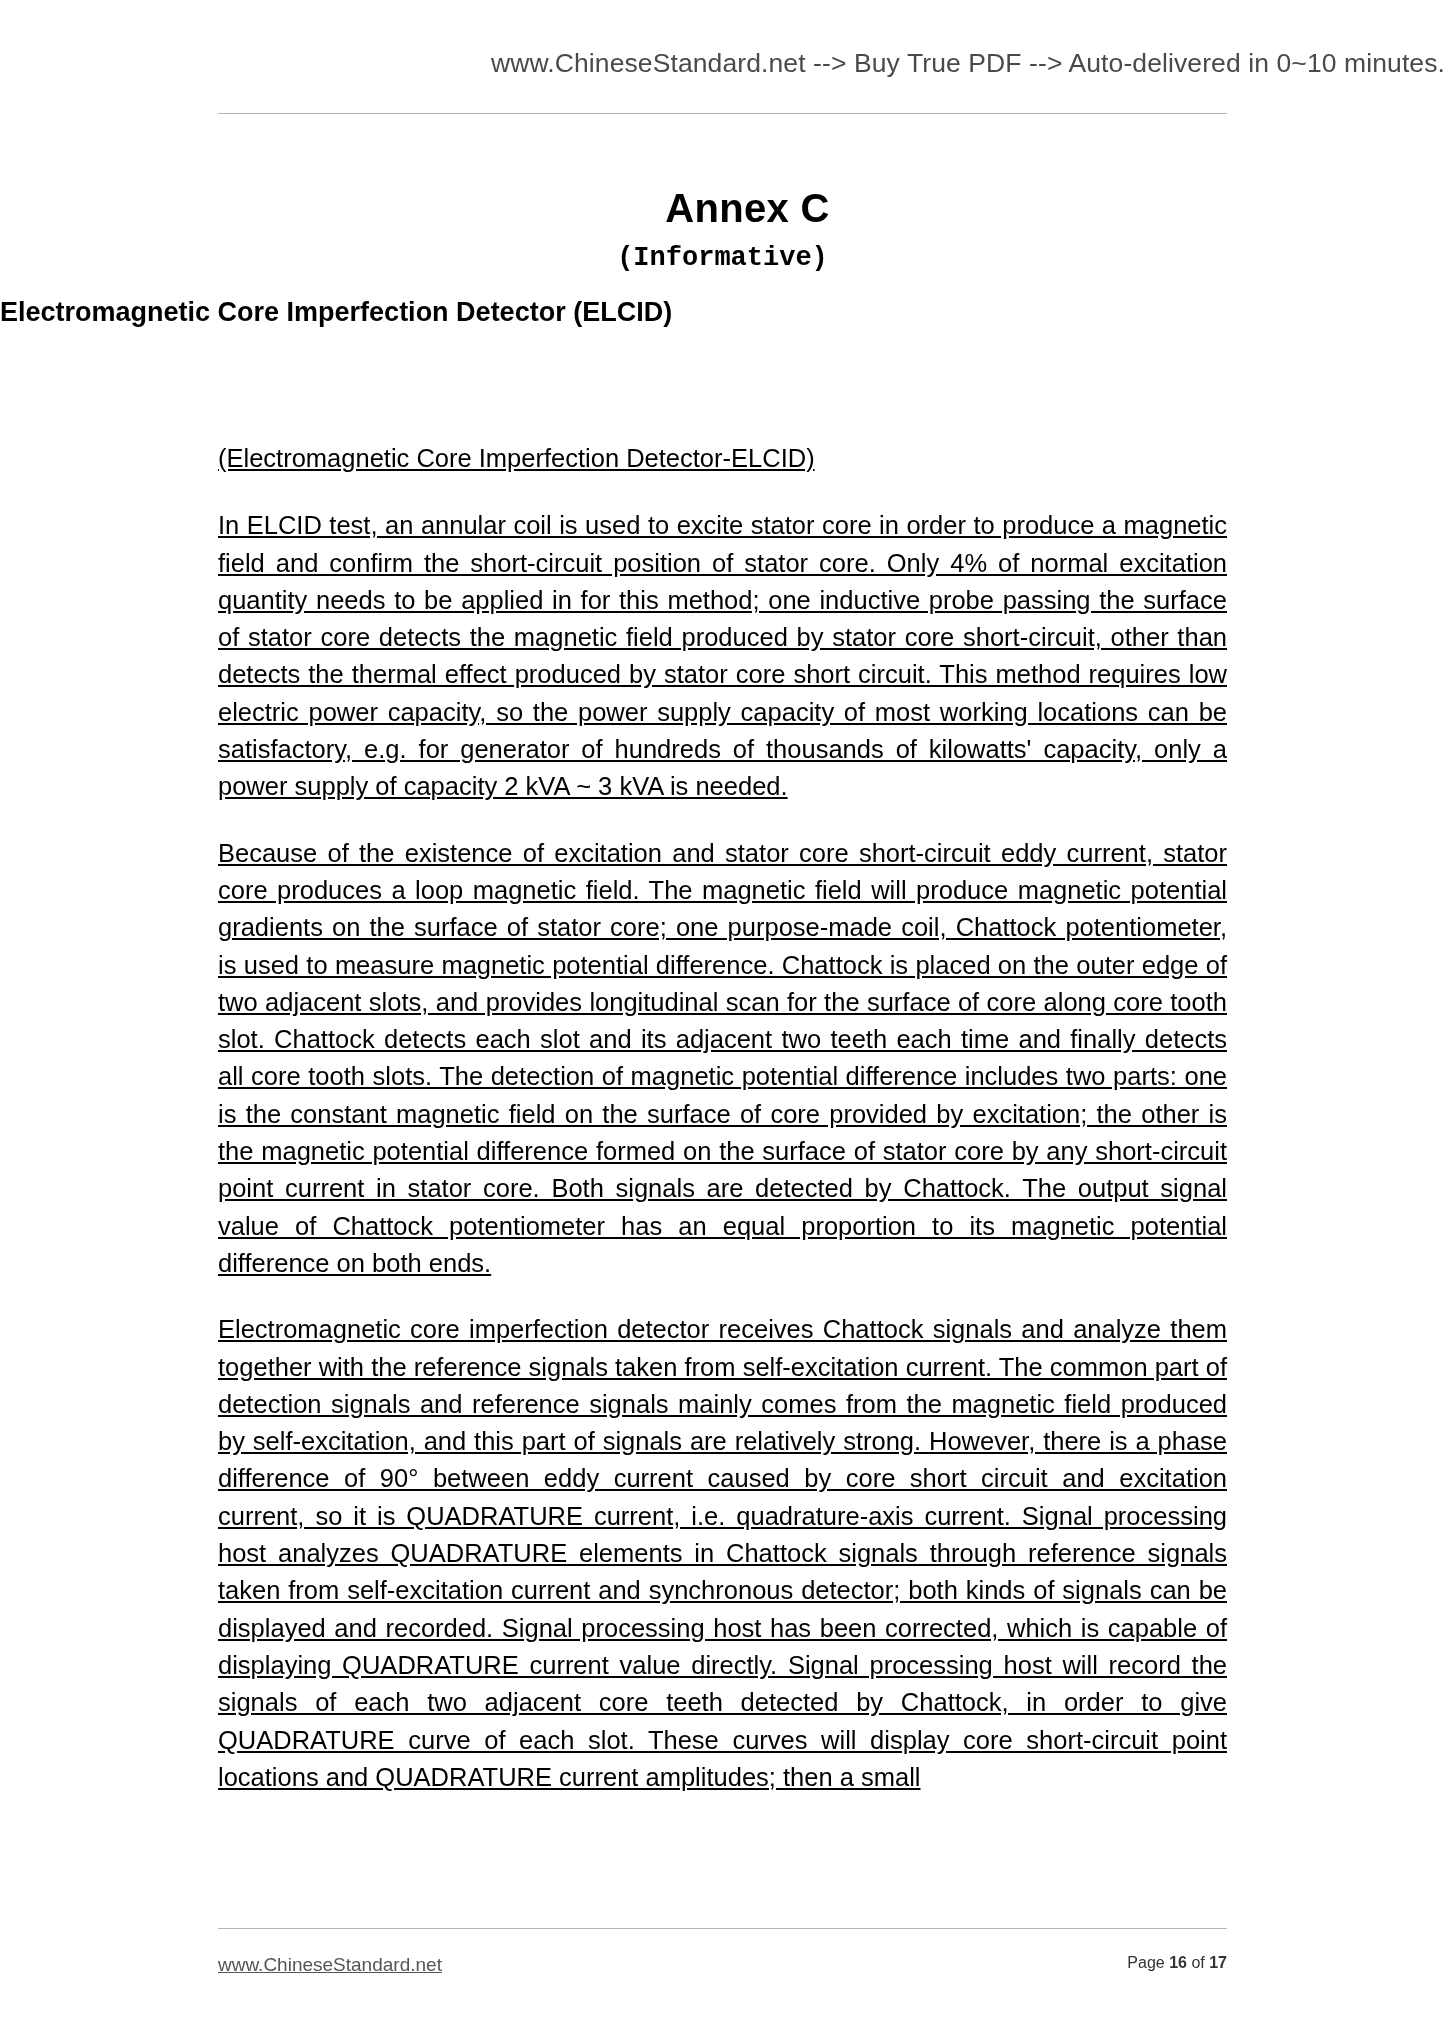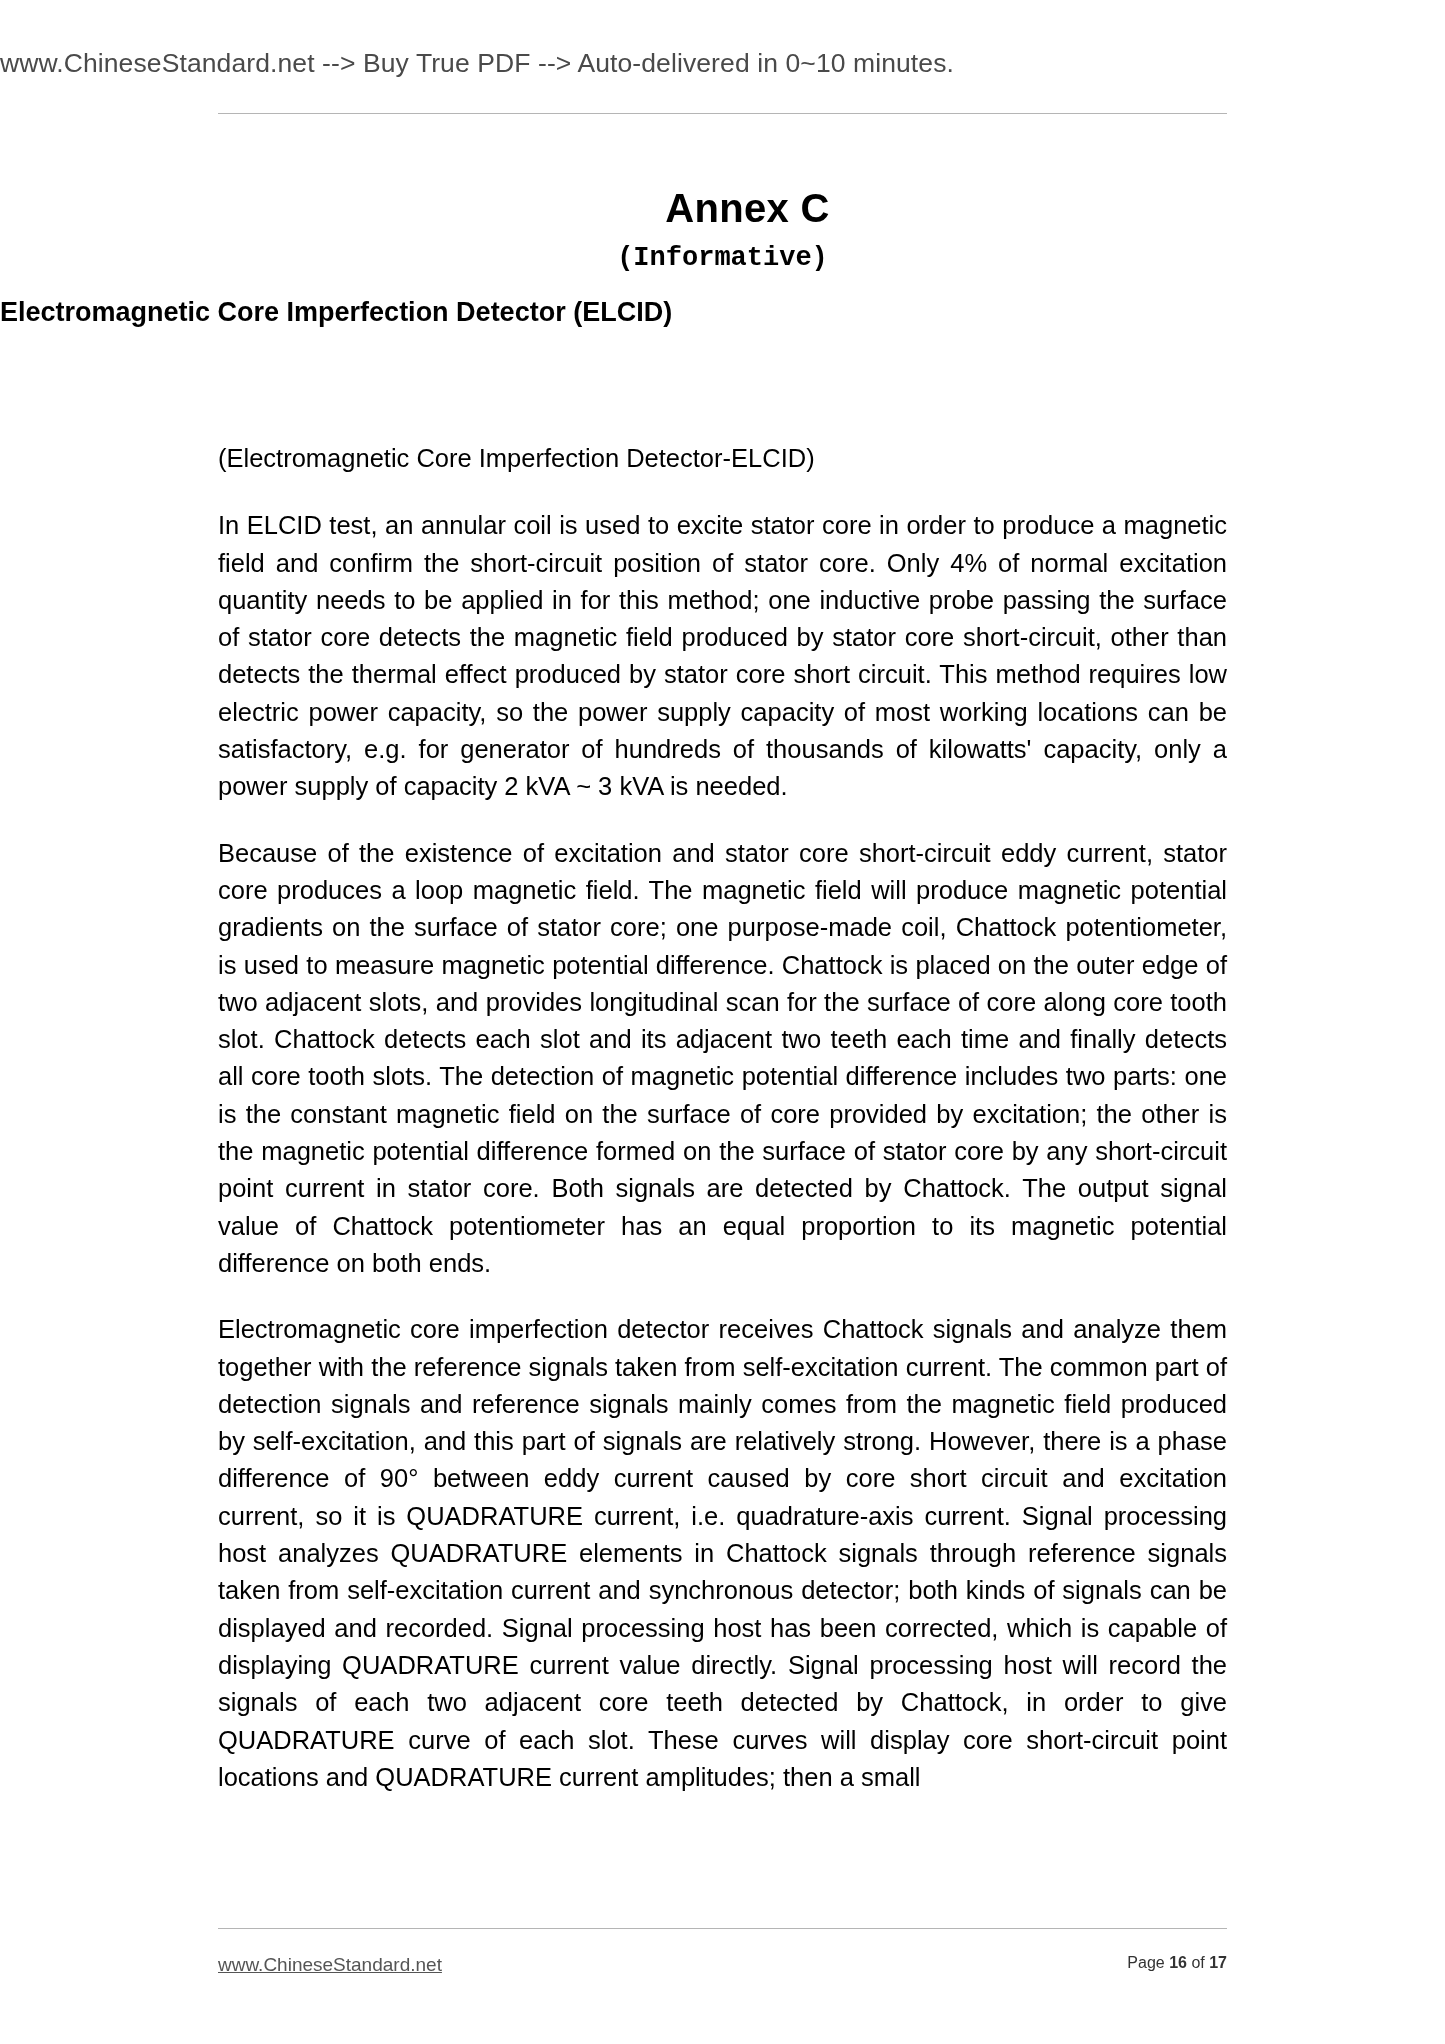--- a/index.html
+++ b/index.html
@@ -26,21 +26,21 @@
     left: 0;
     top: 0;
     width: 1445px;
     height: 118px;
   }
   .header-line {
     position: absolute;
     left: 0;
     top: 48px;
     width: 1445px;
-    text-align: left;
+    text-align: right;
     font-size: 26.5px;
     color: #4a4a4a;
     letter-spacing: 0.1px;
     white-space: nowrap;
   }
   .header-watermark {
     position: absolute;
     left: 0;
     top: 55px;
     width: 1445px;
@@ -98,20 +98,21 @@
     top: 440px;
     width: 1009px;
   }
   .para {
     font-size: 25.5px;
     line-height: 37.3px;
     text-align: justify;
     text-justify: inter-word;
     margin: 0 0 29px 0;
     color: #000000;
+    text-decoration: underline;
   }
   .para.nojust {
     text-align: left;
   }
   .para-lead {
     margin-bottom: 30px;
   }
 
   
   .footer-rule {

